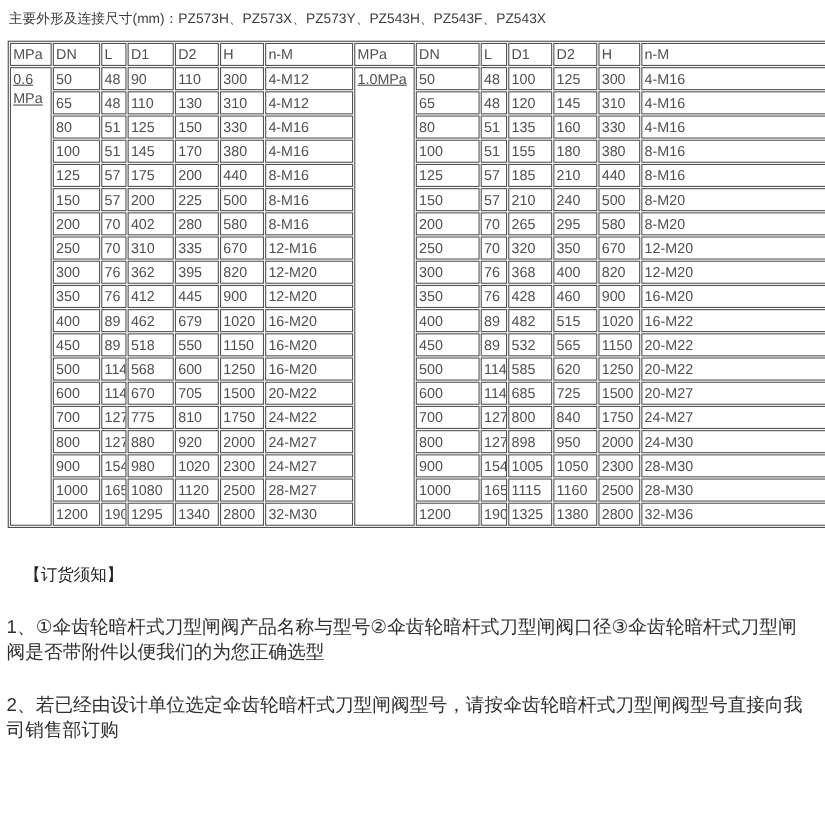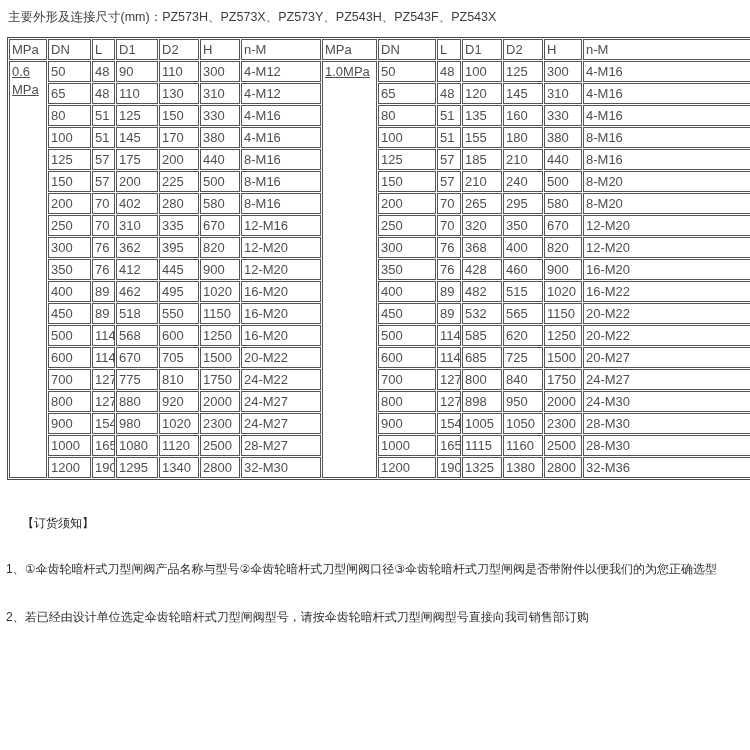--- a/index.html
+++ b/index.html
@@ -43,27 +43,27 @@
     overflow: hidden;
   }
   table.spec-table td.pressure-cell {
     white-space: pre-line;
     vertical-align: top;
     text-decoration: underline;
   }
 
   .notice { margin-top: 33px; }
   .notice-heading {
-    font-size: 12px;
+    font-size: 15px;
     color: #222222;
     margin: 0 0 0 22px;
     line-height: 20px;
   }
   .notice p {
-    font-size: 12px;
+    font-size: 17px;
     color: #2f2f2f;
     line-height: 23px;
     margin: 25px 10px 0 6px;
   }
 </style>
 </head>
 <body>
 
 <div class="page">
 
@@ -245,21 +245,21 @@
           <td>76</td>
           <td>428</td>
           <td>460</td>
           <td>900</td>
           <td>16-M20</td>
         </tr>
         <tr>
           <td>400</td>
           <td>89</td>
           <td>462</td>
-          <td>495</td>
+          <td>679</td>
           <td>1020</td>
           <td>16-M20</td>
           <td>400</td>
           <td>89</td>
           <td>482</td>
           <td>515</td>
           <td>1020</td>
           <td>16-M22</td>
         </tr>
         <tr>

